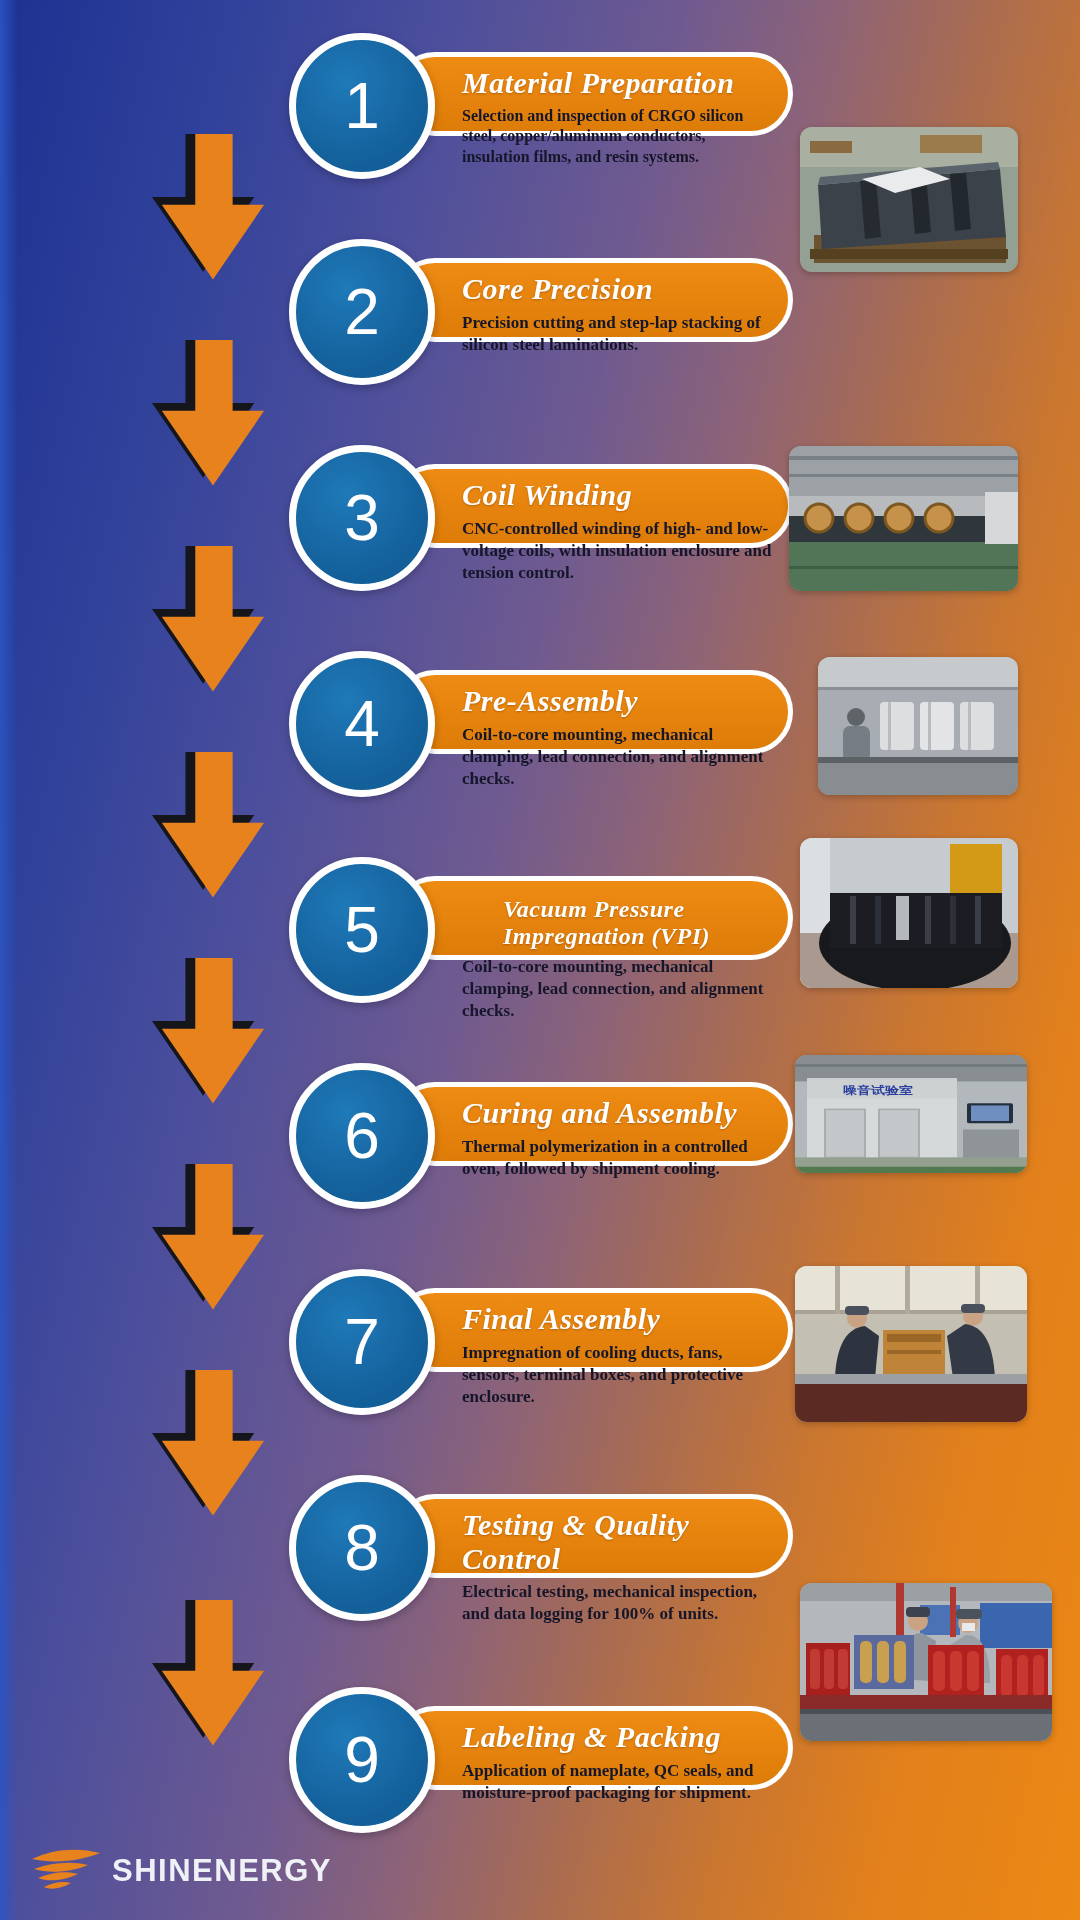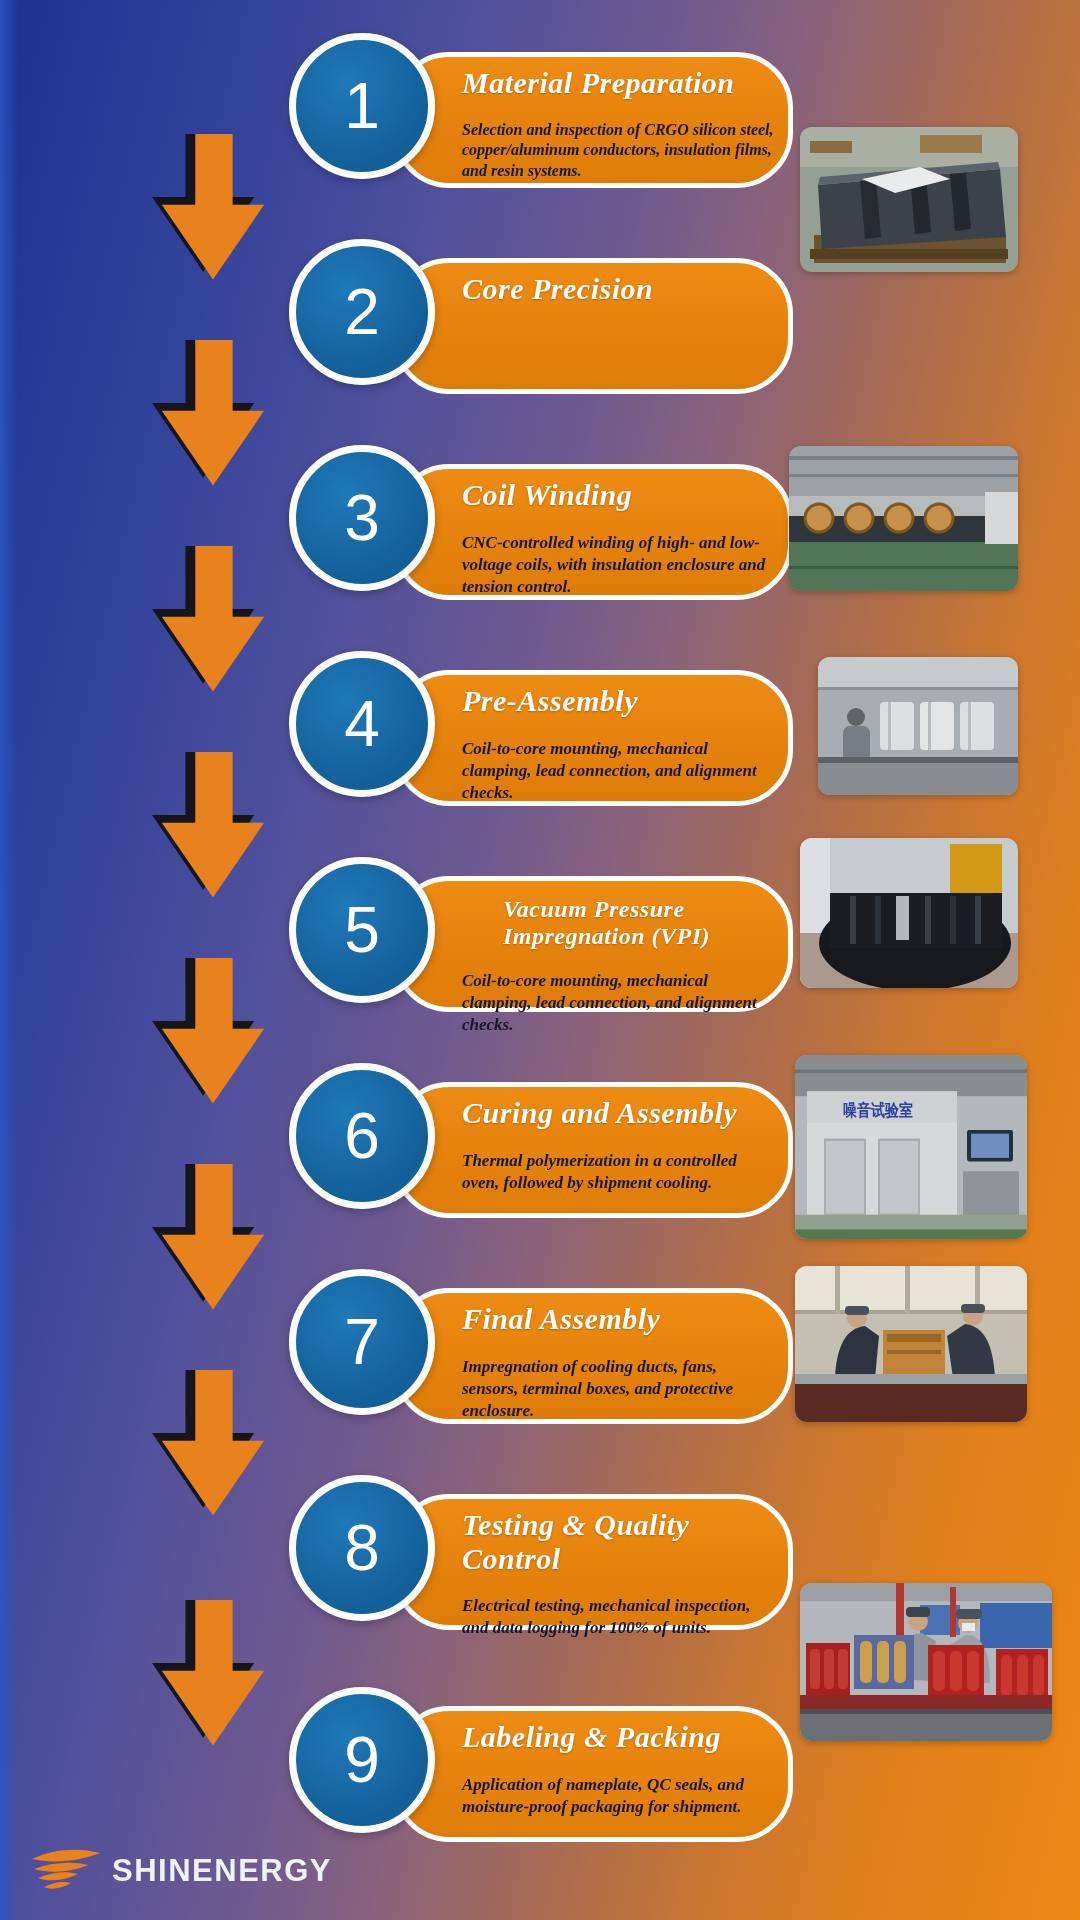--- a/index.html
+++ b/index.html
@@ -11,35 +11,35 @@
       #1e3192 0%, #2f419a 15%, #4d4f9c 30%, #6f5a90 45%,
       #8d6377 55%, #aa6c50 65%, #c97631 75%, #e2801b 86%, #ec8814 100%);
     font-family:"Liberation Serif", serif;
   }
   .edge-strip{
     position:absolute;left:0;top:0;width:18px;height:100%;
     background:linear-gradient(90deg, rgba(43,85,196,.9), rgba(43,85,196,0));
   }
   .step{position:absolute;left:0;width:1080px;}
   .banner{
-    position:absolute;left:393px;top:19px;width:400px;height:136px;
+    position:absolute;left:393px;top:19px;width:400px;height:84px;
     background:linear-gradient(180deg,#ee8b13,#de7c09);
     border:5px solid #ffffff;border-radius:56px;
     box-sizing:border-box;
     padding:9px 14px 0 64px;
   }
   .title{
     color:#ffffff;font-size:30px;font-weight:bold;font-style:italic;
     line-height:1.12;letter-spacing:.5px;
     text-shadow:0 1px 2px rgba(90,40,0,.35);
   }
   .title.small{font-size:24px;padding-top:6px;margin-left:41px;}
   .desc{
-    color:#16162a;font-size:17px;font-weight:bold;font-style:italic;
-    line-height:1.3;margin-top:20px;max-width:318px;
+    color:#16162a;font-size:17px;font-weight:bold;
+    line-height:1.3;margin-top:6px;max-width:318px;
   }
   .circle{
     position:absolute;left:289px;top:0;width:132px;height:132px;
     background:radial-gradient(circle at 38% 32%, #1f79b8, #135f99 70%);
     border:7px solid #ffffff;border-radius:50%;
     display:flex;align-items:center;justify-content:center;
     box-shadow:0 3px 8px rgba(0,0,20,.25);
   }
   .num{
     color:#ffffff;font-family:"Liberation Sans", sans-serif;
@@ -105,20 +105,21 @@
       <div class="desc" style="font-size:16px">Selection and inspection of CRGO silicon steel, copper/aluminum conductors, insulation films, and resin systems.</div>
     </div>
     <div class="circle">
         <span class="num">1</span>
       </div>
   </div>
 
   <div class="step" style="top:239px">
     <div class="banner">
       <div class="title">Core Precision</div>
+      <div class="desc">Precision cutting and step-lap stacking of silicon steel laminations.</div>
     </div>
     <div class="circle">
         <span class="num">2</span>
       </div>
   </div>
 
   <div class="step" style="top:445px">
     <div class="banner">
       <div class="title">Coil Winding</div>
       <div class="desc">CNC-controlled winding of high- and low-voltage coils, with insulation enclosure and tension control.</div>
@@ -251,21 +252,21 @@
       <rect x="30" y="55" width="172" height="55" fill="#1b1d22"></rect>
       <rect x="50" y="58" width="6" height="48" fill="#3a3e46"></rect>
       <rect x="75" y="58" width="6" height="48" fill="#2c3038"></rect>
       <rect x="125" y="58" width="6" height="48" fill="#3a3e46"></rect>
       <rect x="150" y="58" width="6" height="48" fill="#2c3038"></rect>
       <rect x="175" y="58" width="6" height="48" fill="#3a3e46"></rect>
       <rect x="96" y="58" width="13" height="44" fill="#cfd3d6" opacity="0.85"></rect>
     </svg>
   </div>
 
-  <div class="photo" style="left:795px;top:1055px;width:232px;height:184px" title="curing and test chamber room with control station">
+  <div class="photo" style="left:795px;top:1055px;width:232px;height:118px" title="curing and test chamber room with control station">
     <svg viewBox="0 0 232 152" preserveAspectRatio="none">
       <rect width="232" height="152" fill="#b2b8bb"></rect>
       <rect width="232" height="34" fill="#878d91"></rect>
       <rect y="12" width="232" height="3" fill="#6e7478"></rect>
       <rect x="12" y="30" width="150" height="102" fill="#d6d9da"></rect>
       <rect x="12" y="30" width="150" height="26" fill="#cdd1d2"></rect>
       <text x="48" y="50" font-size="14" font-family="Liberation Sans, sans-serif" font-weight="bold" fill="#2b3f9e">噪音试验室</text>
       <rect x="30" y="70" width="40" height="62" fill="#c3c7c9" stroke="#a9adaf" stroke-width="2"></rect>
       <rect x="84" y="70" width="40" height="62" fill="#c3c7c9" stroke="#a9adaf" stroke-width="2"></rect>
       <rect x="172" y="62" width="46" height="26" rx="2" fill="#24303e"></rect>

